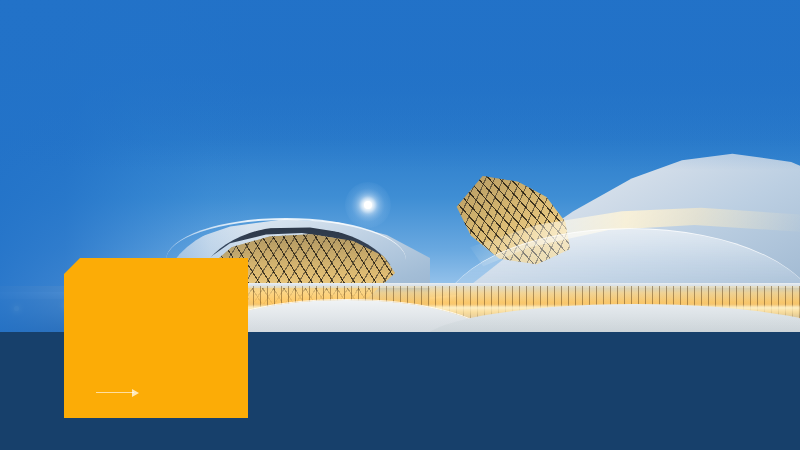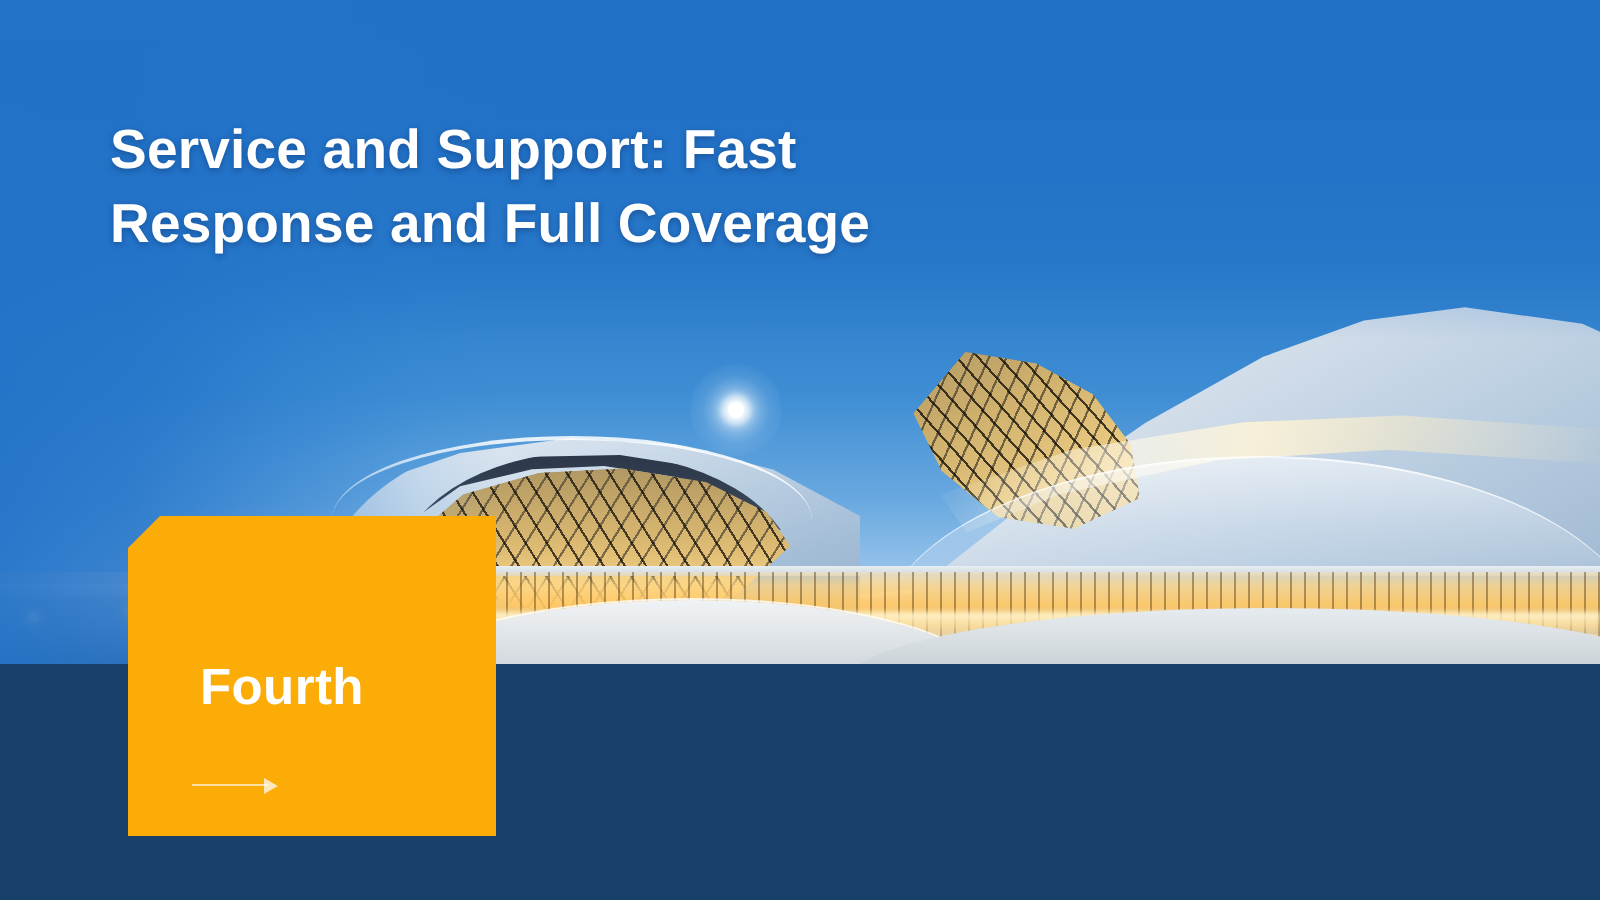--- a/index.html
+++ b/index.html
@@ -435,23 +435,20 @@
     <div class="fg-wall"></div>
     <div class="fg-wall2"></div>
 
     <div class="photo-grade"></div>
     <div class="photo-fade-left"></div>
     <div class="photo-fade-top"></div>
   </div>
 
   <div class="navy-band"></div>
 
-  <h1 class="title">Service and Support: Fast
-Response and Full Coverage</h1>
 
   <div class="chapter-card"></div>
-  <div class="chapter-label">Fourth</div>
   <div class="chapter-arrow">
     <span class="shaft"></span>
     <span class="head"></span>
   </div>
 
 </div>
 
 </body></html>

